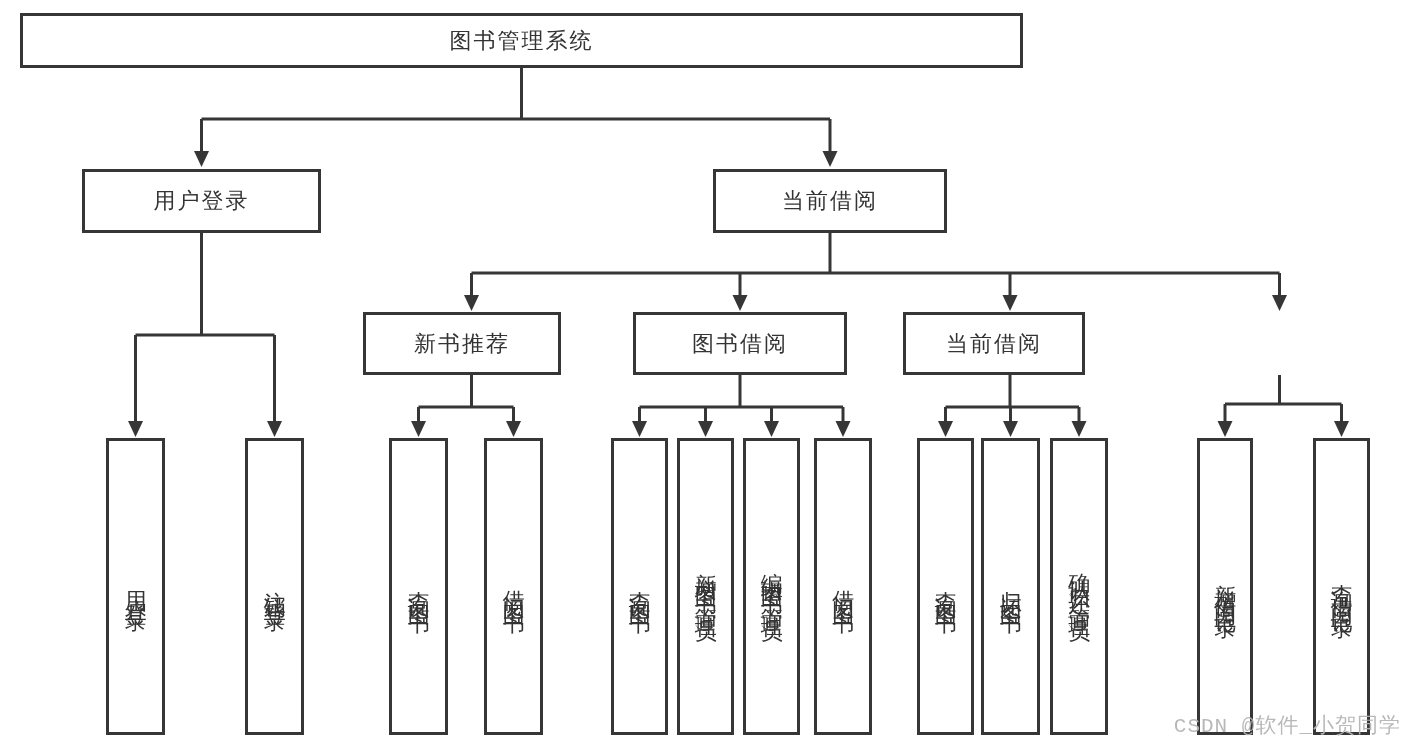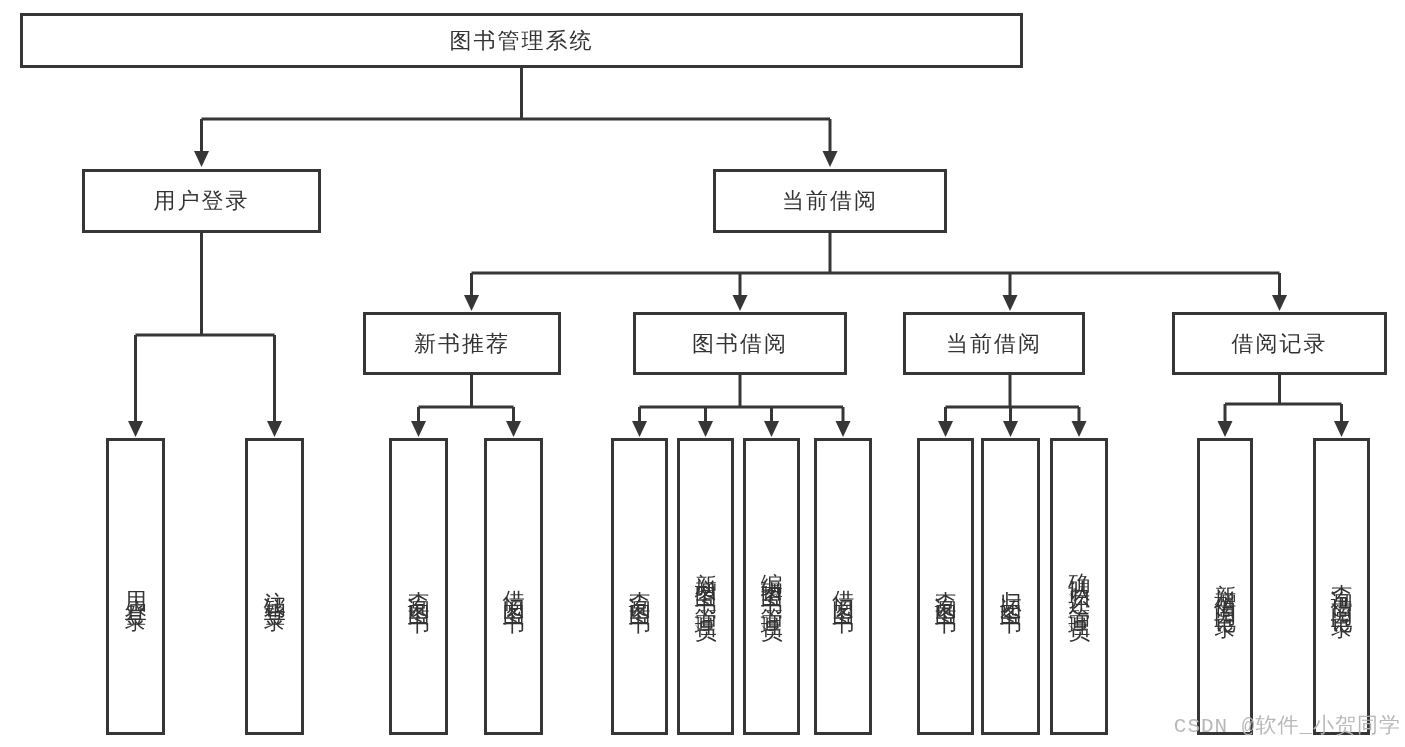--- a/index.html
+++ b/index.html
@@ -153,23 +153,20 @@
 
   <div class="node h" style="left:363px;top:312px;width:198px;height:63px">
     <span class="lbl">新书推荐</span>
   </div>
   <div class="node h" style="left:633px;top:312px;width:214px;height:63px">
     <span class="lbl">图书借阅</span>
   </div>
   <div class="node h" style="left:903px;top:312px;width:182px;height:63px">
     <span class="lbl">当前借阅</span>
   </div>
-  <div class="node h" style="left:1172px;top:312px;width:215px;height:63px">
-    <span class="lbl">借阅记录</span>
-  </div>
 
   <div class="node v" style="left:106px;top:438px;width:59px;height:297px">
     <span class="lbl">用户登录</span>
   </div>
   <div class="node v" style="left:245px;top:438px;width:59px;height:297px">
     <span class="lbl">注销登录</span>
   </div>
 
   <div class="node v" style="left:389px;top:438px;width:59px;height:297px">
     <span class="lbl">查询图书</span>

